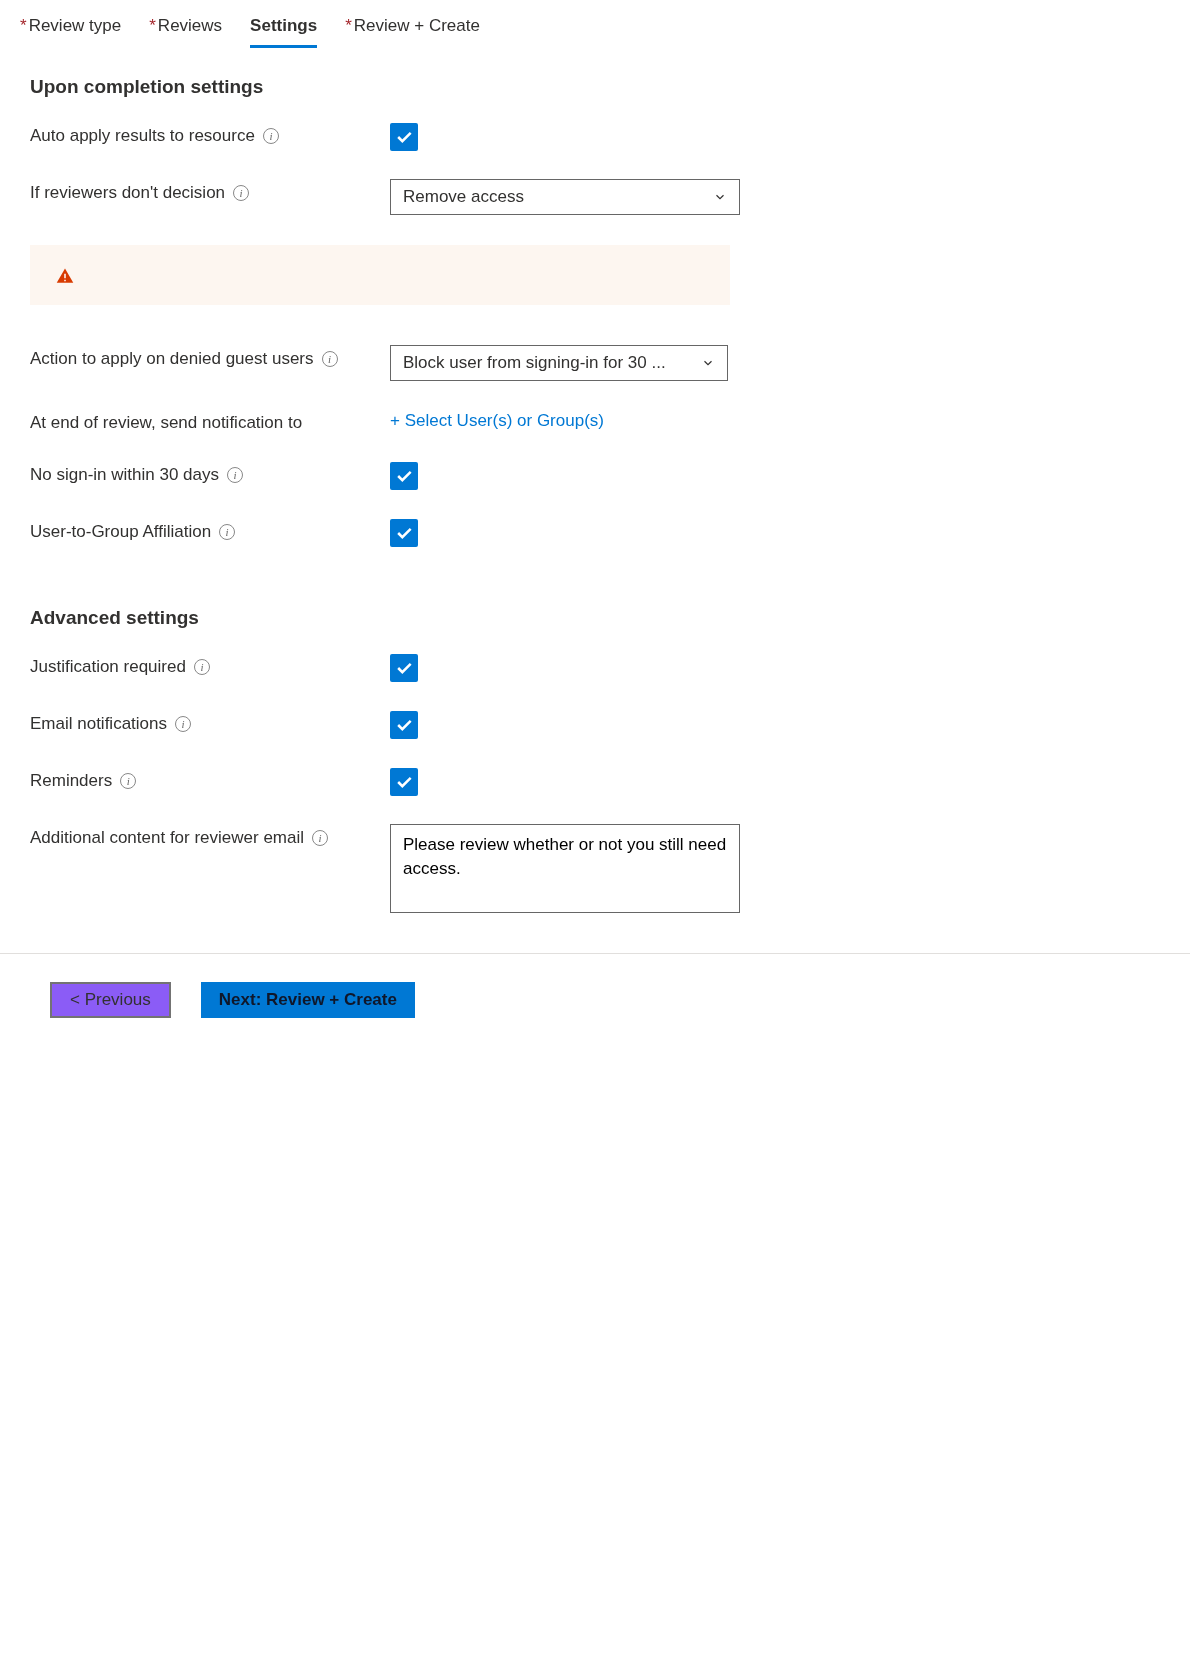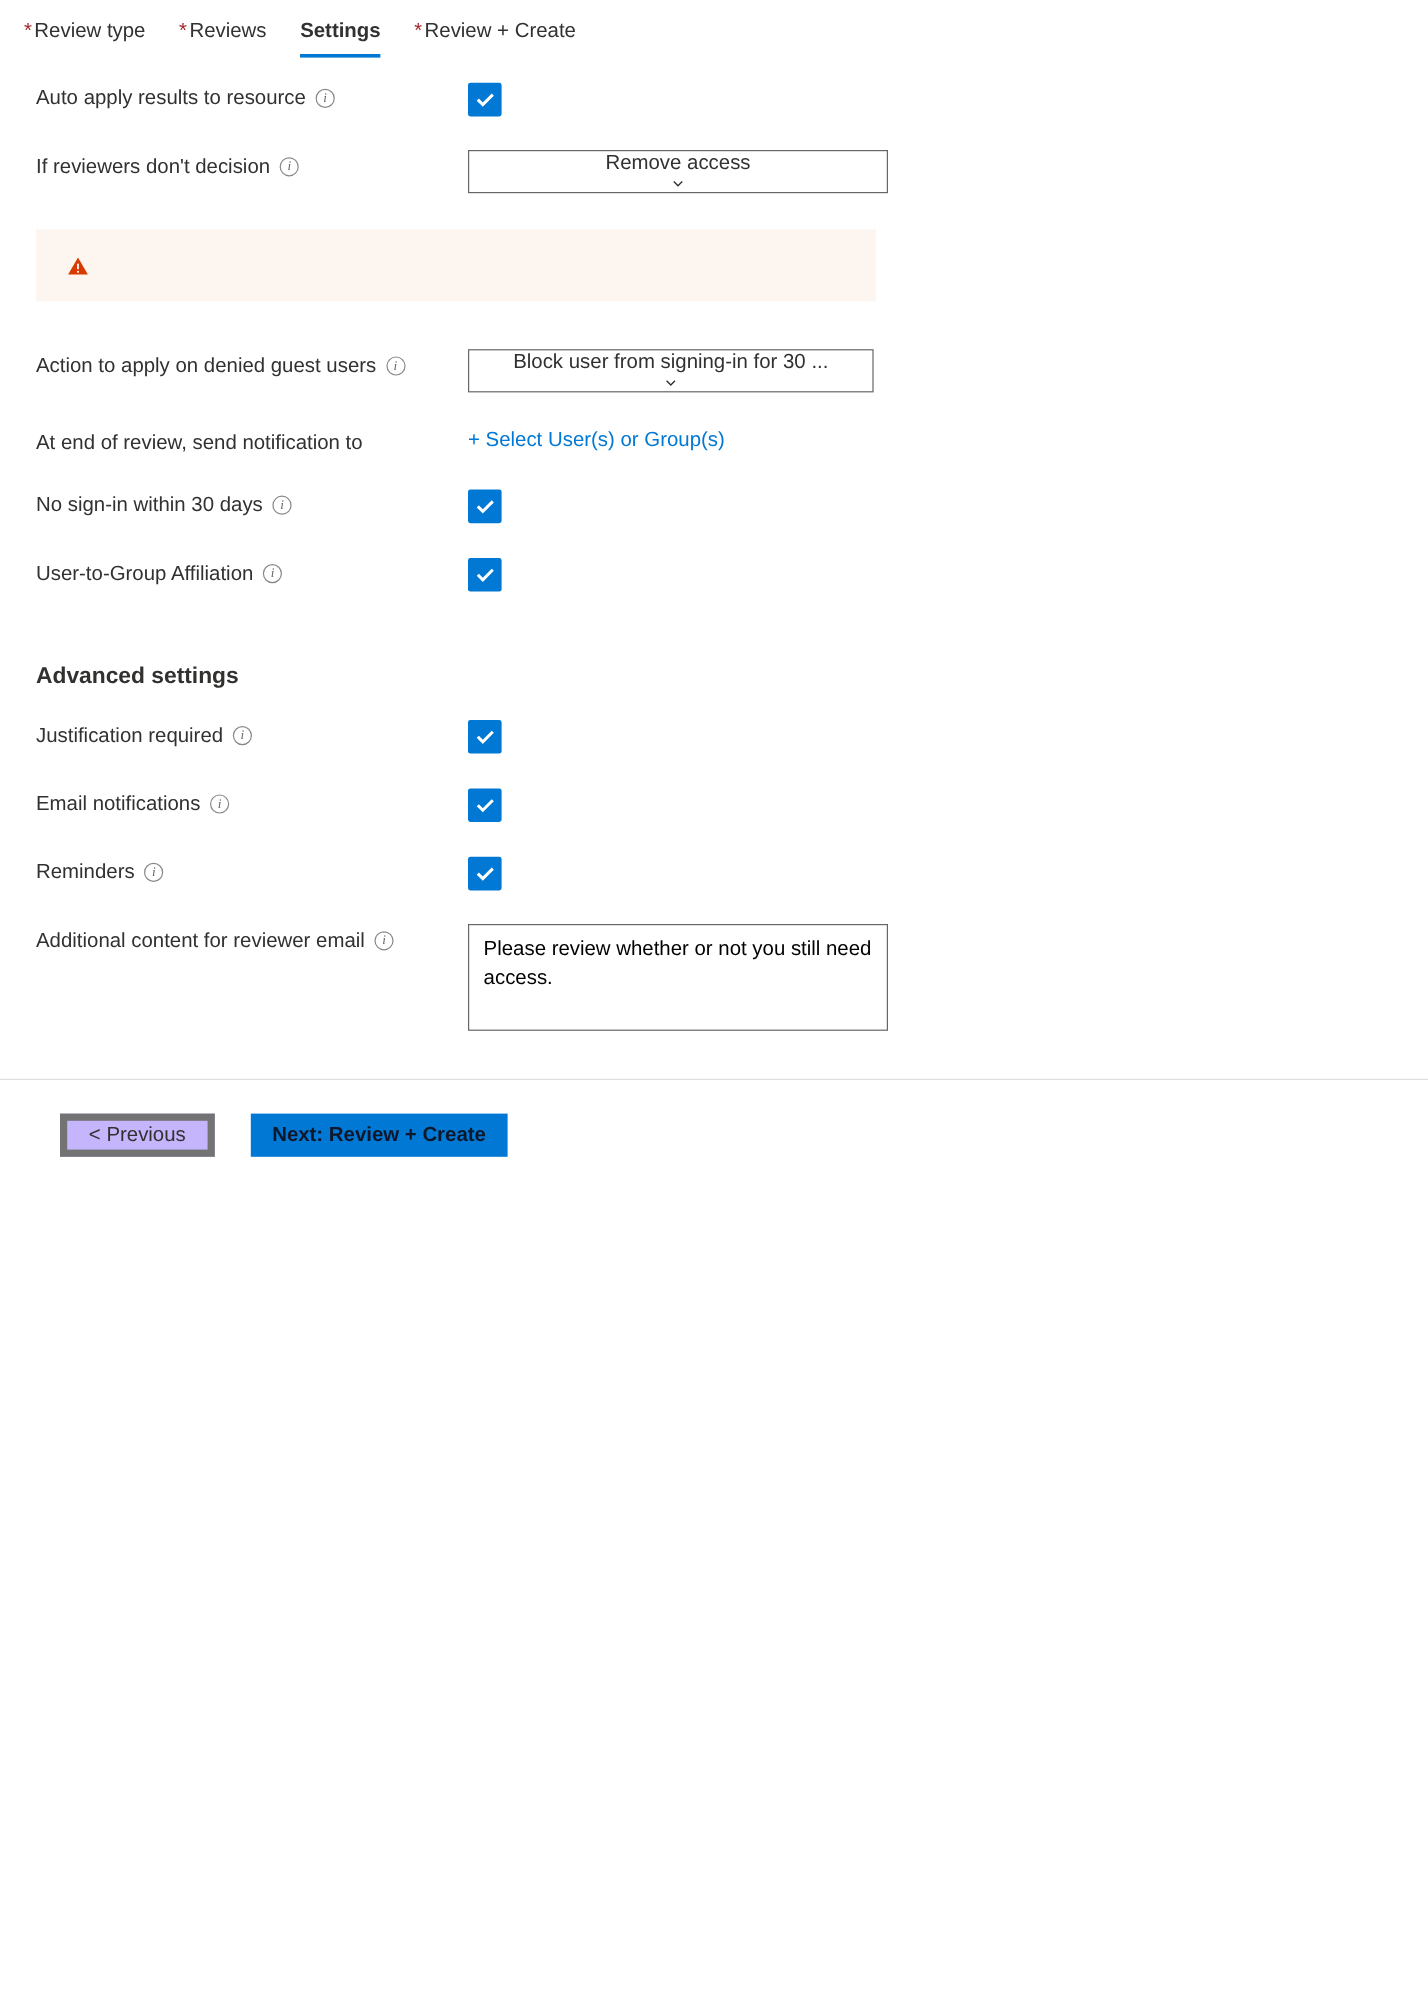--- a/index.html
+++ b/index.html
@@ -92,21 +92,20 @@
     height: 36px;
     border: 1px solid #666;
     padding: 0 12px;
     display: flex;
     align-items: center;
     justify-content: space-between;
     font-size: 17px;
     cursor: pointer;
     background: #fff;
     color: #323130;
-    flex-direction: column;
   }
   .dropdown.narrow { width: 338px; }
   .dropdown .chev {
     width: 14px; height: 14px;
   }
   .ellipsis {
     white-space: nowrap;
     overflow: hidden;
     text-overflow: ellipsis;
   }
@@ -154,22 +153,22 @@
     font-size: 17px;
     height: 36px;
     padding: 0 18px;
     display: inline-flex;
     align-items: center;
     cursor: pointer;
     border: none;
     font-family: inherit;
   }
   .btn-secondary {
-    background: #c4b5fd;
-    border: 6px solid #737373;
+    background: #8b5cf6;
+    border: 2px solid #737373;
     color: #323130;
   }
   .btn-primary {
     background: #0078d4;
     color: #0f172a;
     font-weight: 600;
   }
 </style>
 </head>
 <body>
@@ -177,20 +176,21 @@
 <div class="page">
 
   <div class="tabs">
     <div class="tab"><span class="req">*</span><span>Review type</span></div>
     <div class="tab"><span class="req">*</span><span>Reviews</span></div>
     <div class="tab active"><span>Settings</span></div>
     <div class="tab"><span class="req">*</span><span>Review + Create</span></div>
   </div>
 
 
+  <div class="section-title">Upon completion settings</div>
 
   <div class="field-row">
     <div class="field-label">
       <span>Auto apply results to resource</span>
       <span class="info-icon">i</span>
     </div>
     <div class="checkbox">
       <svg viewBox="0 0 24 24">
           <path fill="none" stroke="#fff" stroke-width="3" d="M5 12l5 5L20 7"></path>
         </svg>

